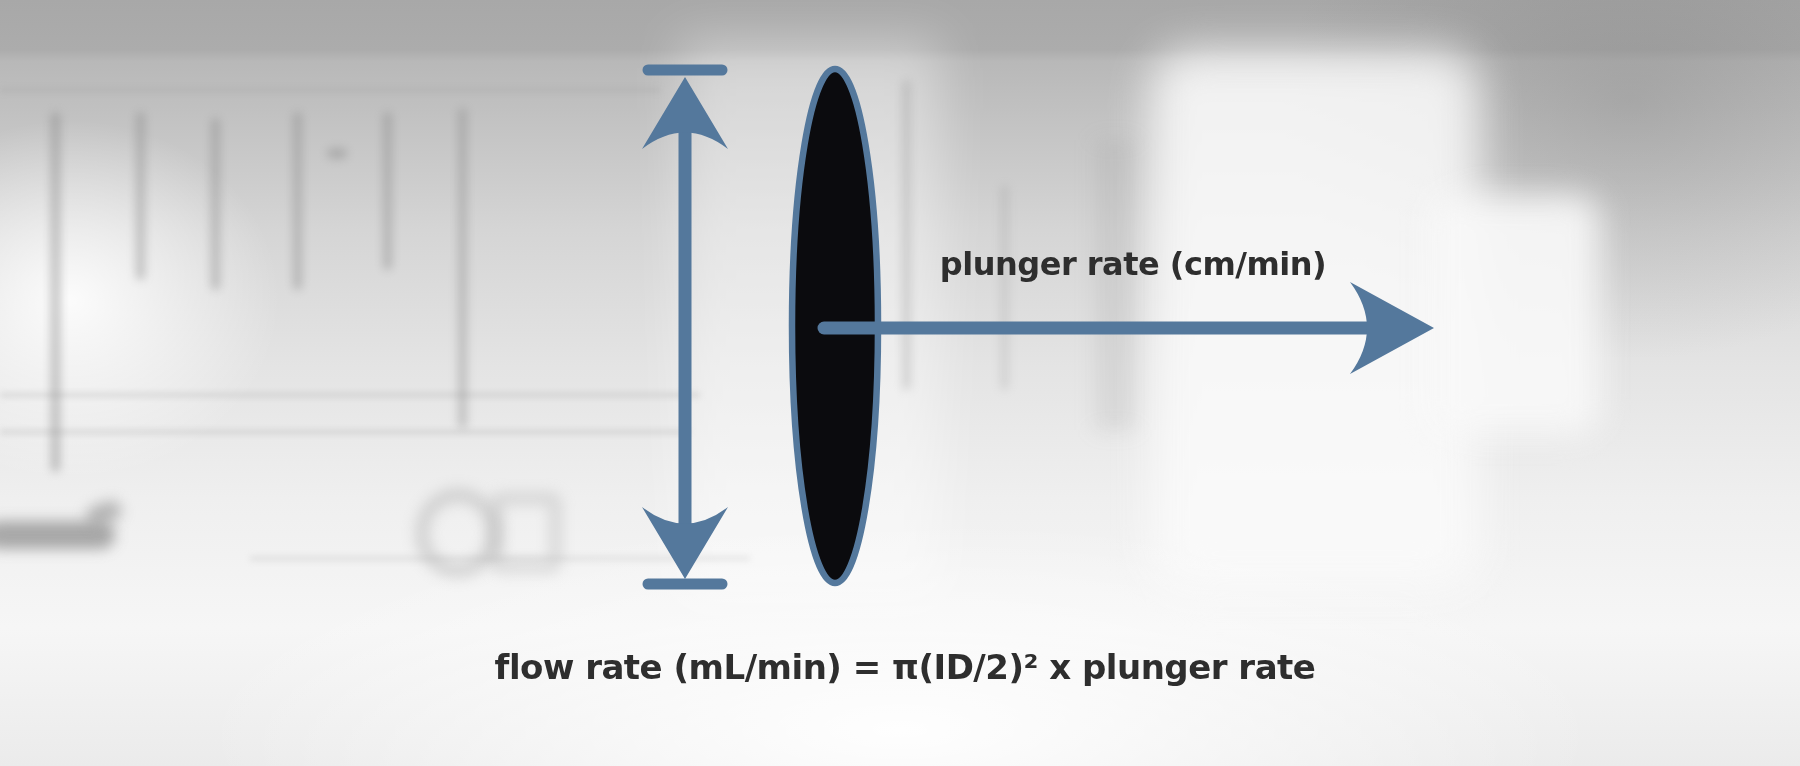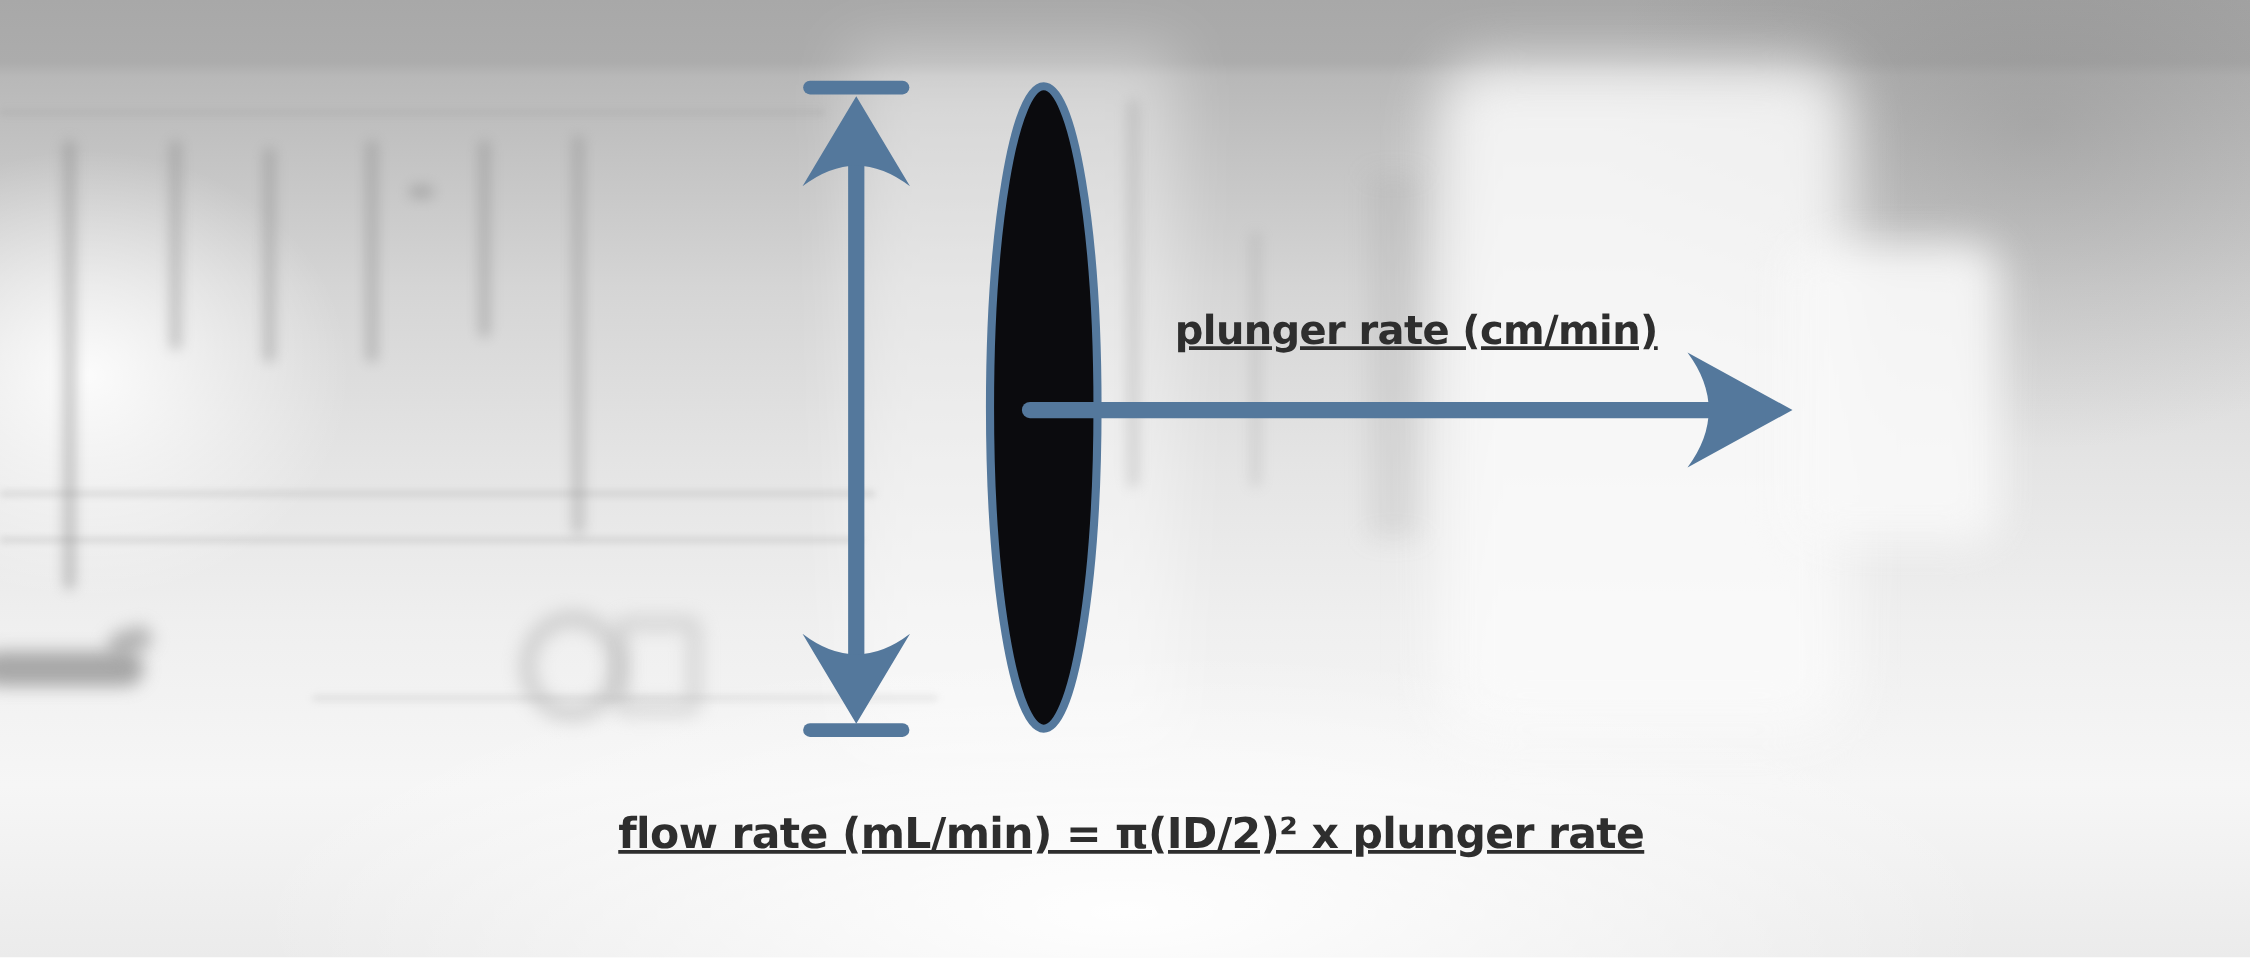--- a/index.html
+++ b/index.html
@@ -29,21 +29,21 @@
   .white-block2{background:rgba(248,248,248,.9);filter:blur(16px);border-radius:24px;}
   .shaft-smudge{background:rgba(150,150,150,.18);filter:blur(10px);}
   
   .overlay{position:absolute;left:0;top:0;width:1800px;height:766px;}
   .stroke-arrow{stroke:var(--arrow,#54789c);fill:none;}
   .fill-arrow{fill:var(--arrow,#54789c);stroke:none;}
   .plunger-ellipse{fill:var(--plunger,#0b0b0e);stroke:var(--arrow,#54789c);stroke-width:6.5;}
   .label{
     position:absolute;transform:translate(-50%,-50%);
     color:var(--text,#2e2e2e);font-weight:700;letter-spacing:-0.5px;
-    white-space:nowrap;text-align:center;text-decoration:underline;
+    white-space:nowrap;text-align:center;
   }
   .label-syringe{left:562px;top:338px;font-size:31px;line-height:37px;}
   .label-plunger{left:1133px;top:264px;font-size:32px;}
   .label-formula{left:905px;top:667px;font-size:34px;text-align:right;}
 </style>
 </head>
 <body>
 
 <div class="stage">
 

